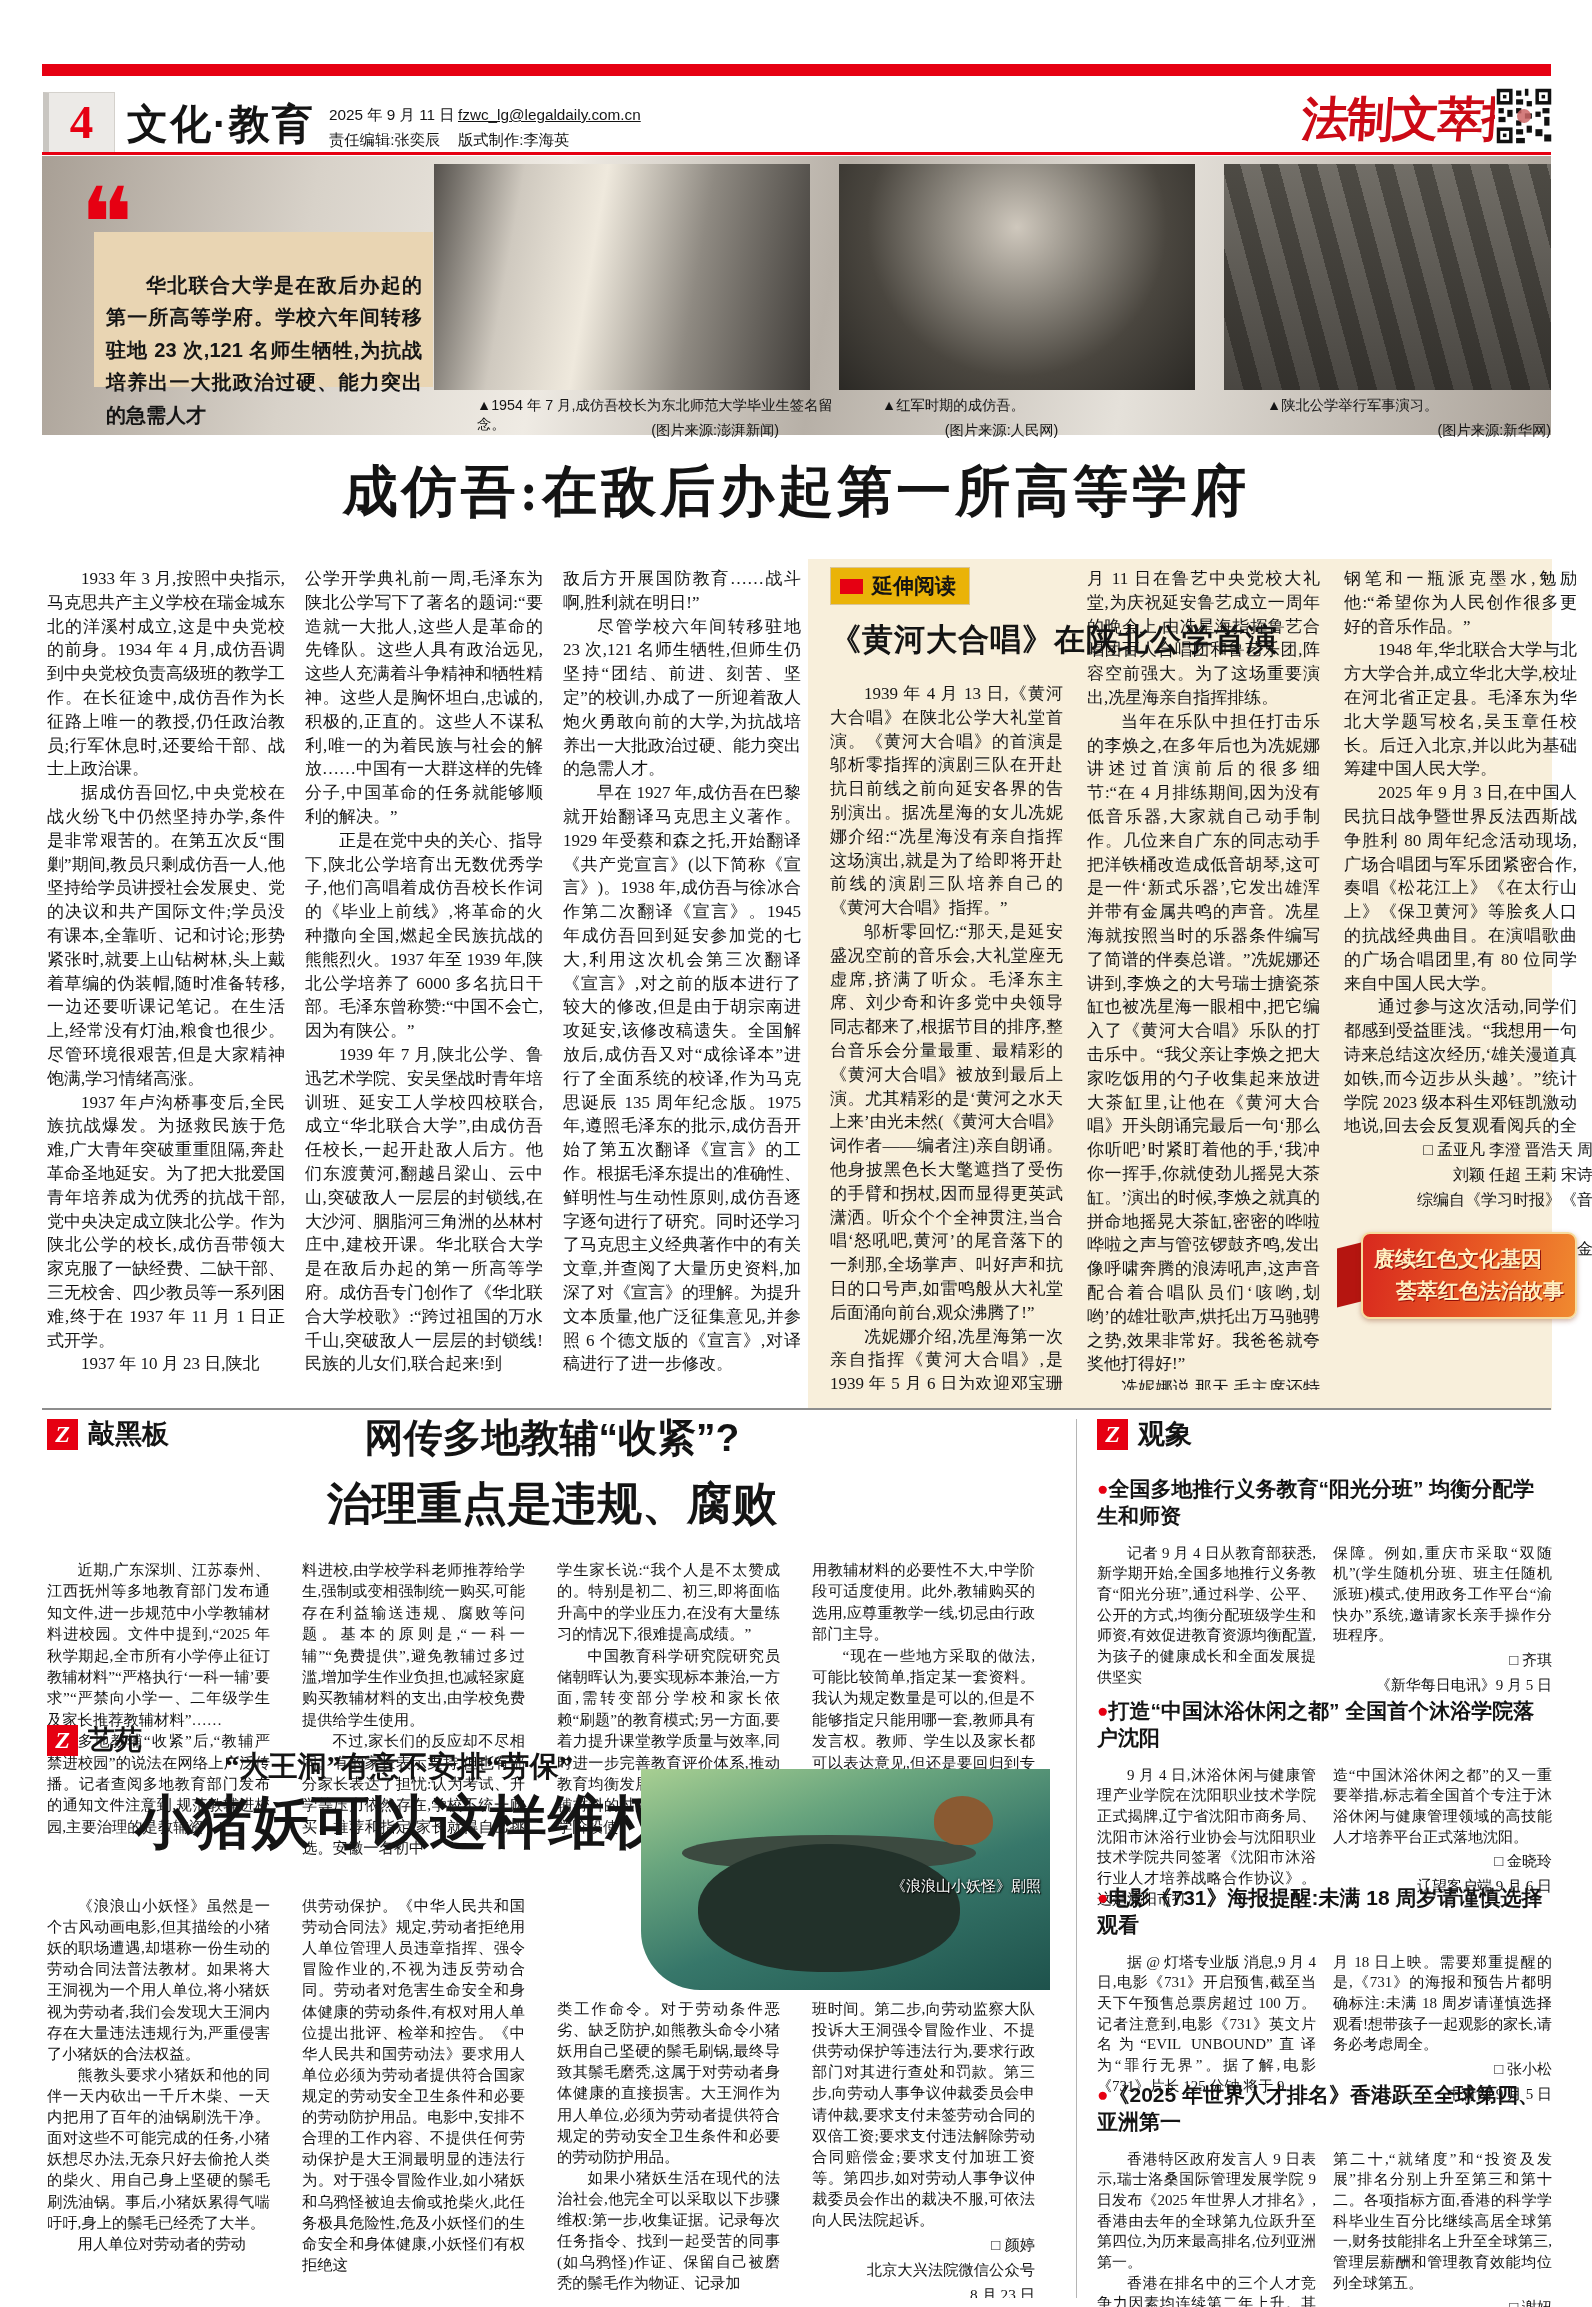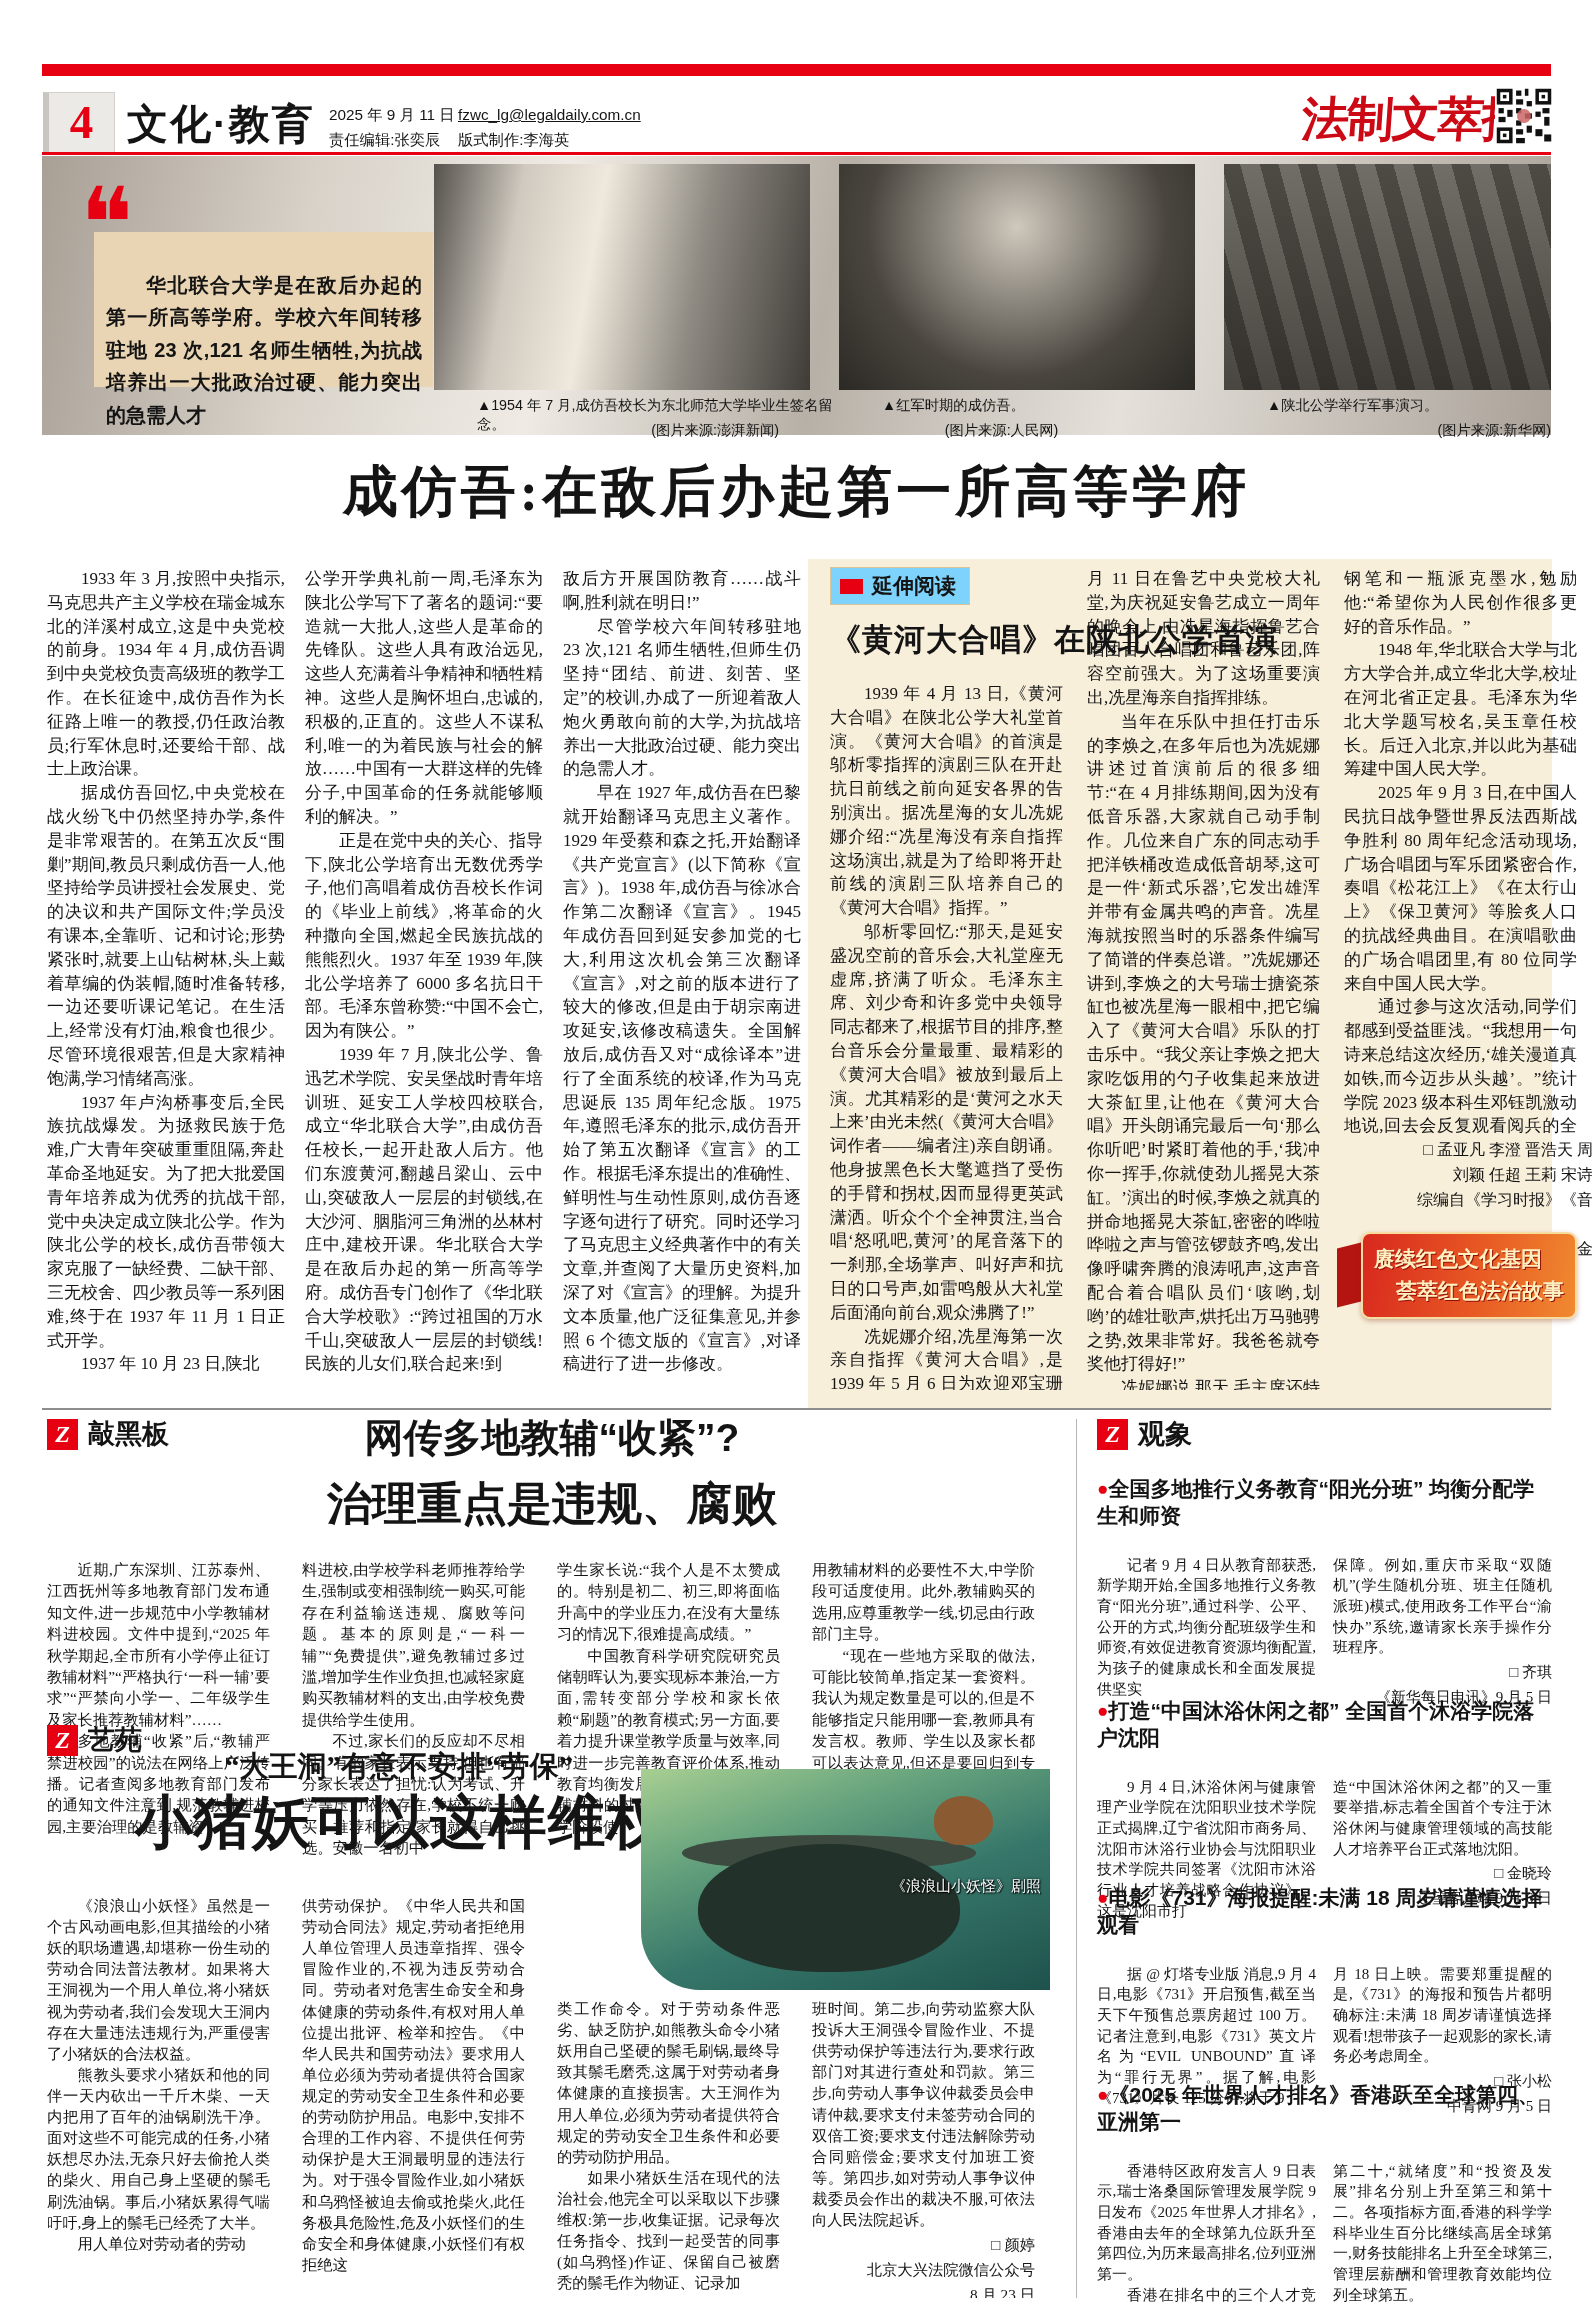--- a/index.html
+++ b/index.html
@@ -43,21 +43,21 @@
   .cap2{top:265px;font-size:14.3px;font-family:"Liberation Sans",sans-serif;}
 
   #main-headline{left:0;top:455px;width:1593px;text-align:center;font-size:55px;font-weight:bold;letter-spacing:4px;}
 
   
   #cream-panel{left:808px;top:559px;width:744px;height:851px;background:#f8efdb;}
   .art{font-size:17px;line-height:1.40;}
   #col1{left:47px;top:567px;width:238px;height:823px;}
   #col2{left:305px;top:567px;width:238px;height:823px;}
   #col3{left:563px;top:567px;width:238px;height:823px;}
-  #ext-label{left:830px;top:567px;background:#7dd3fc;border:1px solid #d8c498;
+  #ext-label{left:830px;top:567px;background:#eab308;border:1px solid #d8c498;
      padding:4px 13px 4px 9px;display:flex;align-items:center;gap:9px;}
   #ext-label .redblock{width:23px;height:15px;background:#e60012;}
   #ext-label .t{font-size:21px;font-weight:bold;font-family:"Liberation Sans",sans-serif;}
   #ext-title{left:830px;top:619px;width:705px;font-size:31px;font-weight:bold;letter-spacing:1px;}
   #col4{left:830px;top:682px;width:233px;height:708px;}
   #col5{left:1087px;top:567px;width:233px;height:823px;}
   #col6{left:1344px;top:567px;width:233px;height:567px;}
   #ext-byline{left:1392px;top:1138px;width:233px;text-align:right;font-size:16px;line-height:1.55;}
   #ext-byline p{text-indent:0;}
   #banner{left:1361px;top:1232px;width:190px;height:83px;border-radius:9px;
@@ -82,21 +82,21 @@
   #qhb-h2{left:207px;top:1474px;width:690px;text-align:center;font-size:45px;font-weight:bold;font-family:"Liberation Sans",sans-serif;}
   .qhb-col{top:1559px;width:223px;height:333px;font-size:15.3px;line-height:1.40;}
   #qhb1{left:47px;}#qhb2{left:302px;}#qhb3{left:557px;}#qhb4{left:812px;}
   .credit{text-indent:0;text-align:right;margin-top:4px;}
 
   
   #gx-badge{left:1097px;top:1416px;}
   .gx-item{left:1097px;width:455px;}
   .gx-title{font-size:21px;font-weight:bold;font-family:"Liberation Sans",sans-serif;line-height:1.3;margin-top:16px;}
   .gx-title .dot{color:#e60012;font-size:19px;vertical-align:1.5px;}
-  .gx-cols{display:flex;gap:17px;margin-top:25px;}
+  .gx-cols{display:flex;gap:17px;margin-top:13px;}
   .gx-col{width:219px;font-size:15px;line-height:1.38;text-align:justify;overflow:hidden;}
   #gx1{top:1459px;}#gx2{top:1681px;}#gx3{top:1868px;}#gx4{top:2065px;}
 
   
   #yy-badge{left:47px;top:1722px;}
   #yy-kicker{left:128px;top:1747px;width:542px;text-align:center;font-size:29px;font-weight:bold;}
   #yy-title{left:99px;top:1784px;width:602px;text-align:center;font-size:58px;font-weight:bold;letter-spacing:1px;}
   #yy-photo{left:641px;top:1769px;width:409px;height:221px;overflow:hidden;border-radius:0 0 0 59px;
      background:linear-gradient(160deg,#a8cf92 0%,#69a57e 28%,#37776a 58%,#1e524c 100%);}
   #cauldron{position:absolute;left:14%;top:34%;width:64%;height:58%;background:#22312a;border-radius:50% 50% 46% 46%;}

